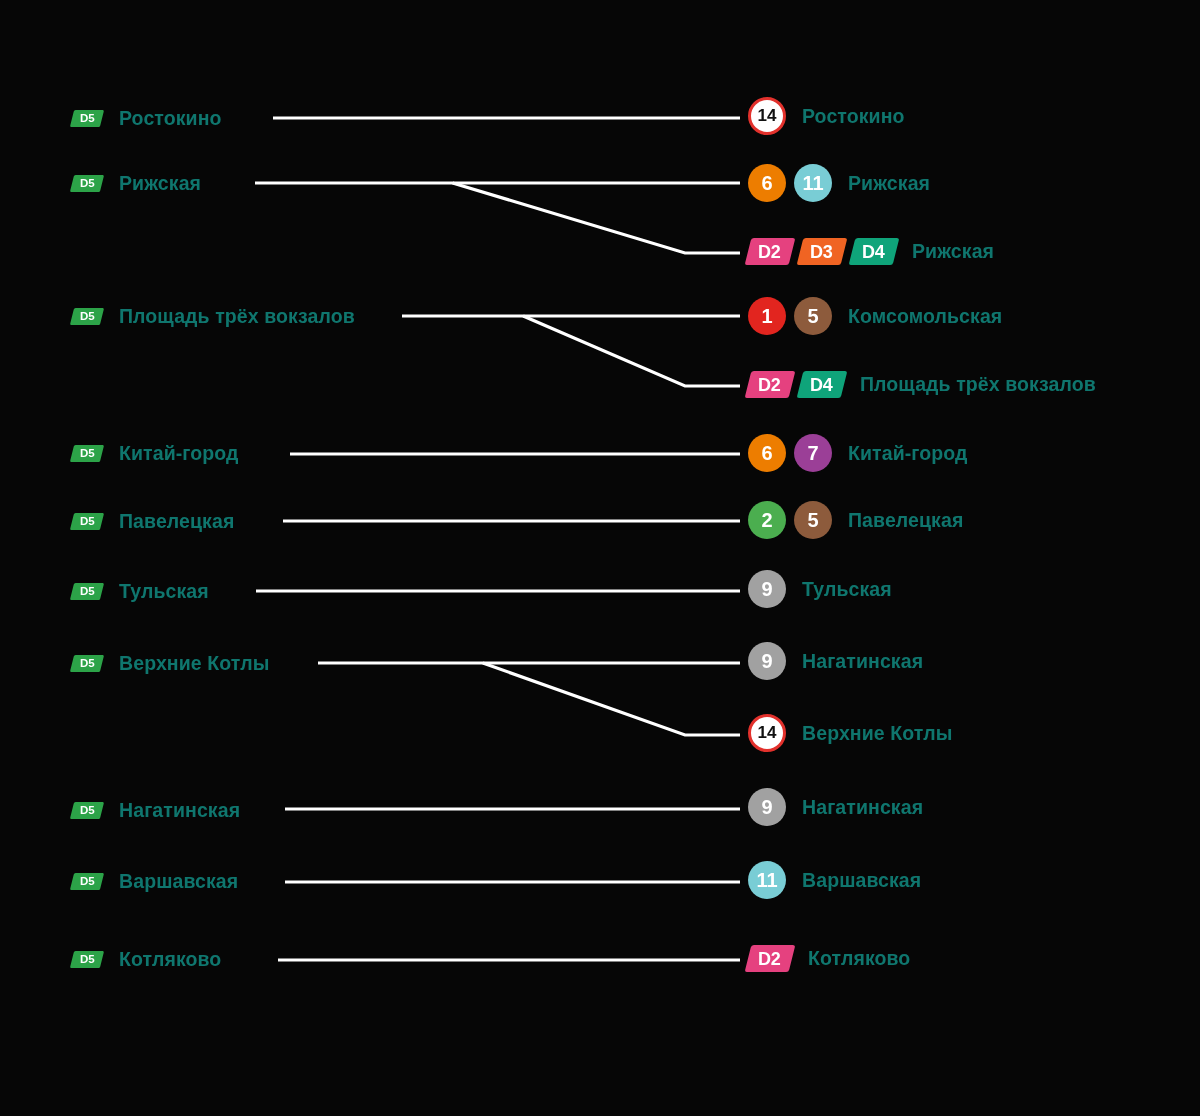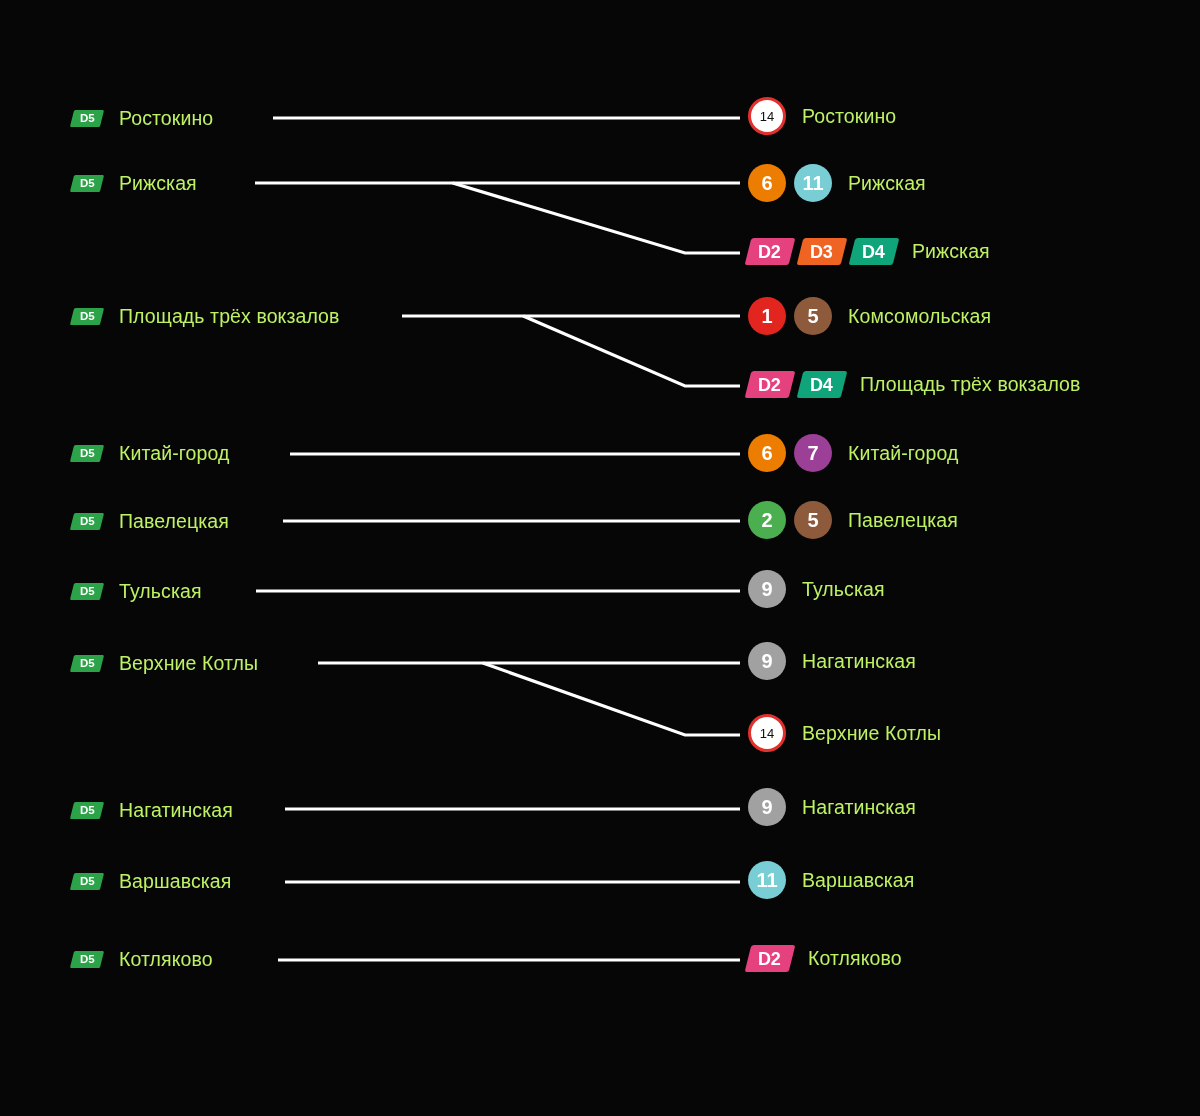--- a/index.html
+++ b/index.html
@@ -32,26 +32,26 @@
 
   
   .circle{
     border-radius:50%;
     display:inline-flex;align-items:center;justify-content:center;
     color:#fff;font-weight:700;box-sizing:border-box;
     flex:0 0 auto;
   }
   .circle.n38{width:38px;height:38px;font-size:20px;}
   .circle.ring{
-    background:#fff;color:#111;border:3.5px solid #E2312C;font-size:13px;font-weight:400;
+    background:#fff;color:#111;border:3.5px solid #E2312C;font-size:17px;font-weight:700;
   }
 
   
   .sname{
-    font-size:19.5px;color:#bef264;white-space:nowrap;font-weight:400;
+    font-size:19.5px;color:#0f766e;white-space:nowrap;font-weight:700;
     letter-spacing:.1px;
   }
   .sname.left{font-size:19.5px;}
 
   .badges{display:flex;align-items:center;gap:8px;flex:0 0 auto;}
 </style>
 </head>
 <body>
 
 <div class="canvas">

